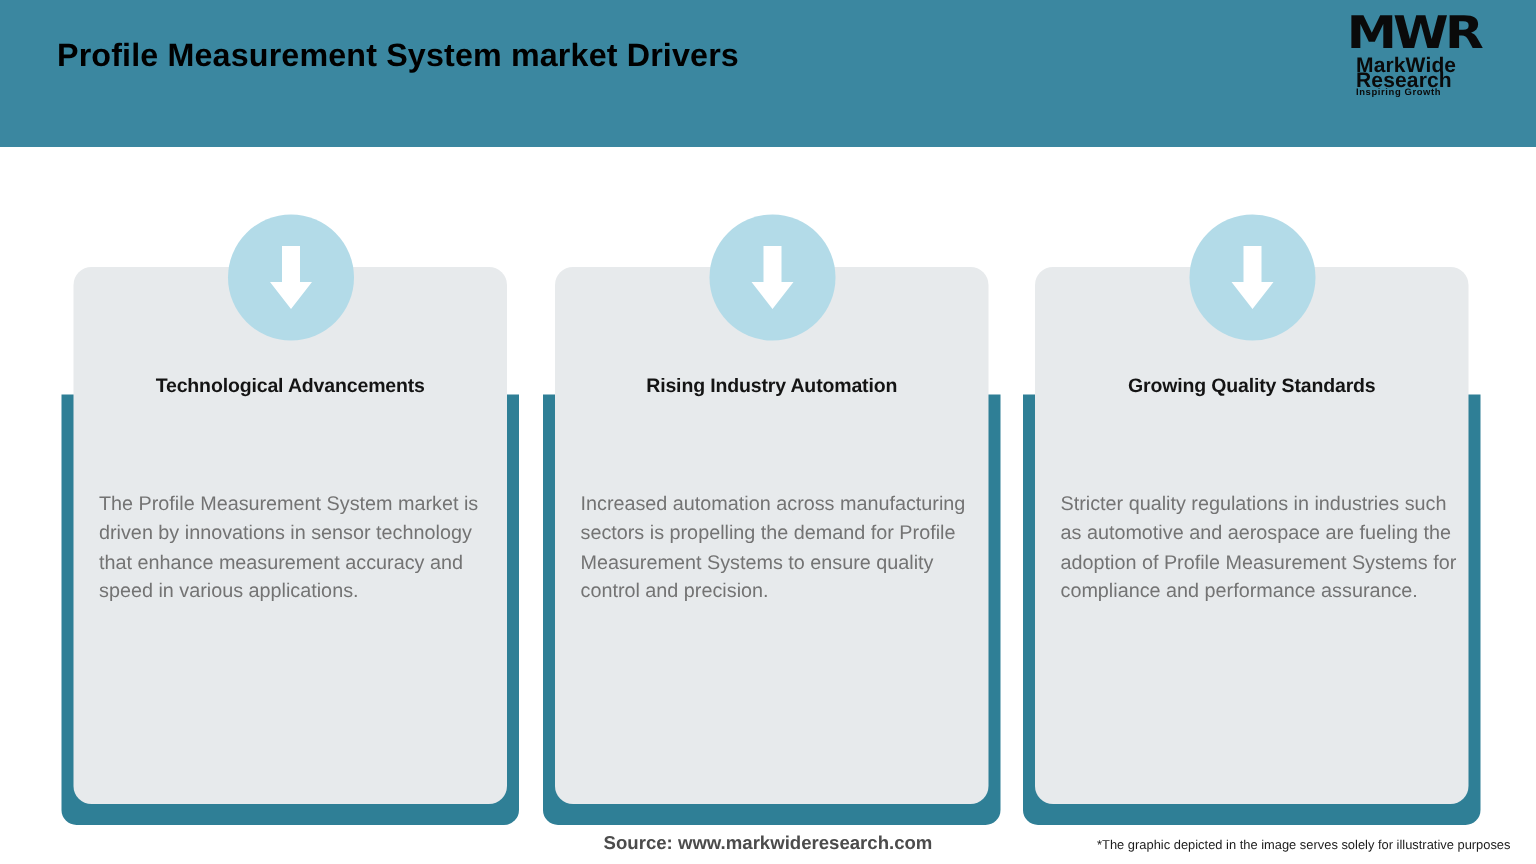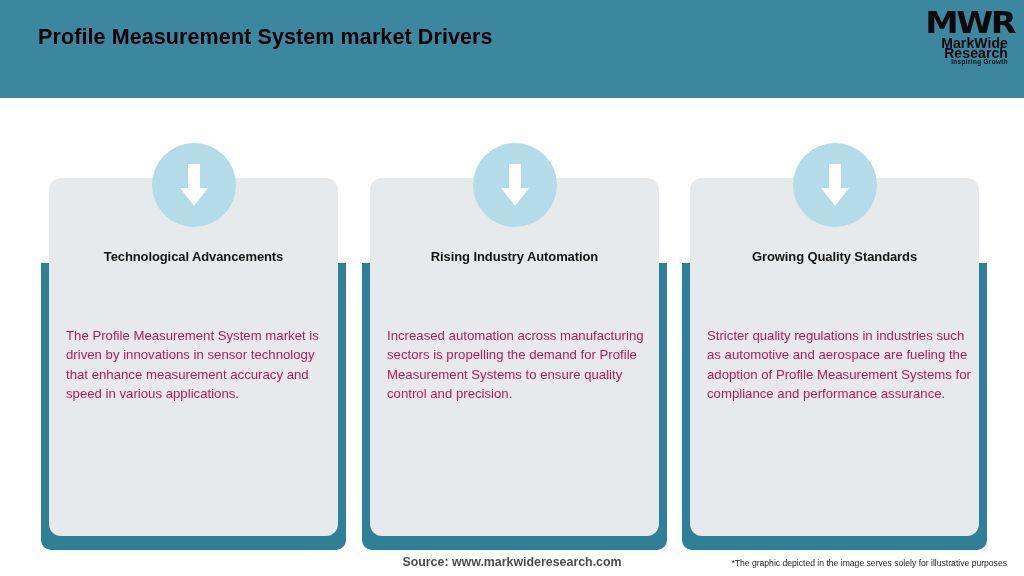--- a/index.html
+++ b/index.html
@@ -35,21 +35,21 @@
     white-space: nowrap;
   }
 
   
   #logo-block {
     position: absolute;
     right: 16px;
     top: 8px;
     width: 104px;
     height: 52px;
-    text-align: right;
+    text-align: left;
   }
   #logo-mark {
     font-size: 30px;
     font-weight: bold;
     color: #0a0a0a;
     letter-spacing: -2.2px;
     line-height: 30px;
     font-family: "DejaVu Sans", sans-serif;
     transform: scaleX(1.12);
   }
@@ -139,21 +139,21 @@
     letter-spacing: -0.1px;
   }
 
   .card-text {
     position: absolute;
     left: 25px;
     top: 183px;
     width: 262px;
     font-size: 13.2px;
     line-height: 19.3px;
-    color: #be185d;
+    color: #737373;
   }
   .card-group.pos-2 .card-text { width: 272px; }
 
   
   #footer-source {
     position: absolute;
     left: 0;
     top: 555px;
     width: 1024px;
     text-align: center;

